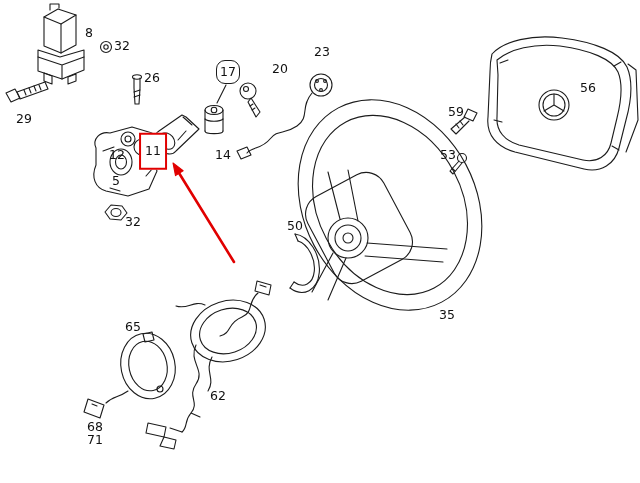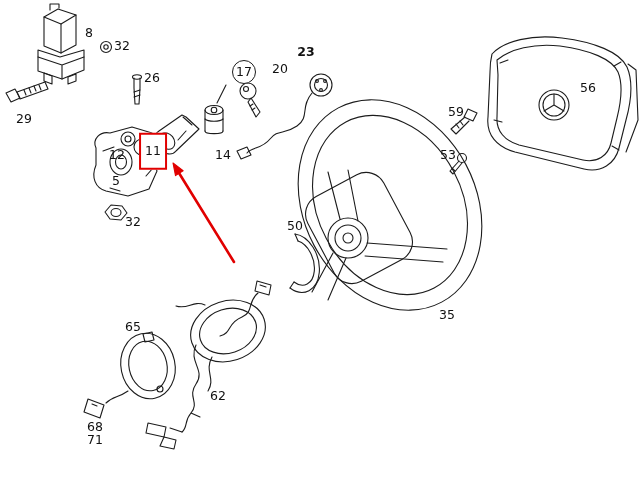--- a/index.html
+++ b/index.html
@@ -182,25 +182,25 @@
   </svg>
 
   <div class="labels">
       <span class="part-label" style="left: 89px; top: 33px;">8</span>
       <span class="part-label" style="left: 122px; top: 46px;">32</span>
       <span class="part-label" style="left: 16px; top: 119px; margin-left: 8px;">29</span>
       <span class="part-label" style="left: 152px; top: 78px;">26</span>
       <span class="part-label" style="left: 117px; top: 155px;">12</span>
       <span class="part-label" style="left: 116px; top: 181px;">5</span>
       <span class="part-label" style="left: 133px; top: 222px;">32</span>
-      <span class="part-label circled" style="left: 244px; top: 72px;">17</span>
+      <span class="part-label circled" style="left: 228px; top: 72px; border-radius: 9px;">17</span>
       <span class="part-label" style="left: 223px; top: 155px;">14</span>
       <span class="part-label highlighted" style="left: 153px; top: 151px;">11</span>
       <span class="part-label" style="left: 280px; top: 69px;">20</span>
-      <span class="part-label" style="left: 306px; top: 52px; font-weight: bold;">23</span>
+      <span class="part-label" style="left: 322px; top: 52px;">23</span>
       <span class="part-label" style="left: 295px; top: 226px;">50</span>
       <span class="part-label" style="left: 447px; top: 315px; text-align: center;">35</span>
       <span class="part-label" style="left: 133px; top: 327px;">65</span>
       <span class="part-label" style="left: 218px; top: 368px; margin-top: 28px;">62</span>
       <span class="part-label" style="left: 95px; top: 427px;">68</span>
       <span class="part-label" style="left: 95px; top: 440px;">71</span>
       <span class="part-label" style="left: 456px; top: 112px;">59</span>
       <span class="part-label" style="left: 448px; top: 155px;">53</span>
       <span class="part-label" style="left: 588px; top: 88px;">56</span>
     </div>

